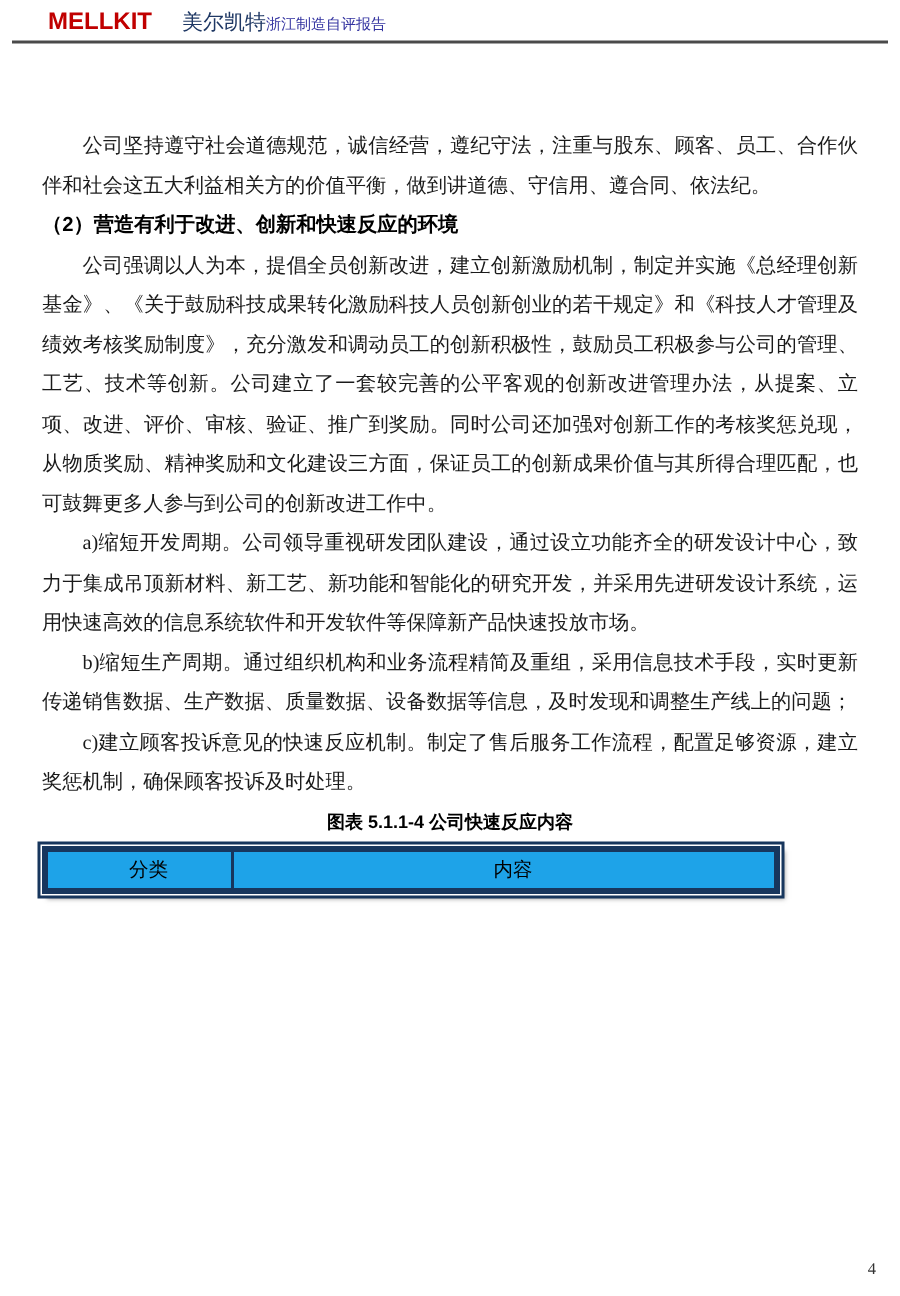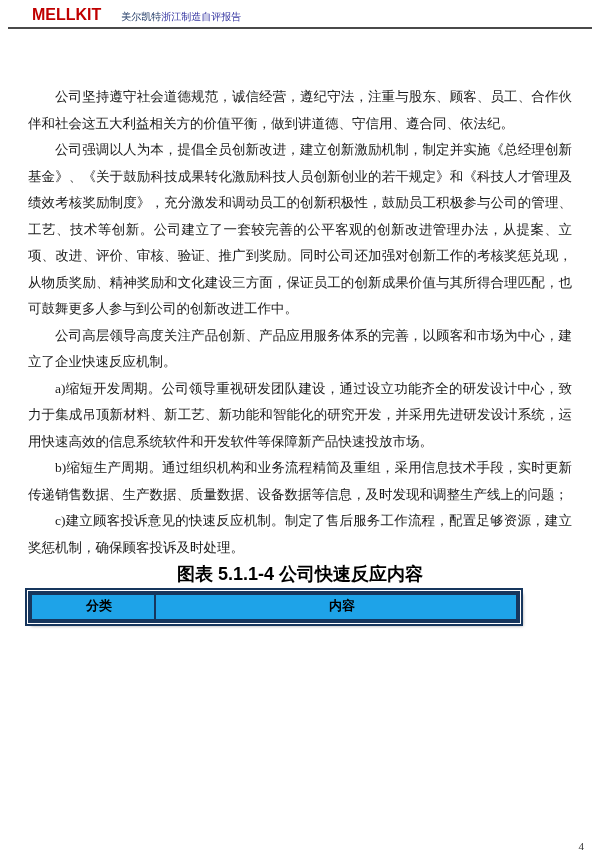--- a/index.html
+++ b/index.html
@@ -22,21 +22,21 @@
     white-space: nowrap;
   }
   .hdr .brand {
     font-family: "Liberation Sans", "DejaVu Sans", sans-serif;
     font-size: 16px;
     font-weight: 600;
     color: #C00000;
     letter-spacing: 0px;
     margin-right: 20px;
   }
-  .hdr .t-dark { font-size: 10px; color: #1F3864; }
+  .hdr .t-dark { font-size: 14px; color: #1F3864; }
   .hdr .t-blue { font-size: 10px; color: #3333A0; }
 
   
   .doc-body {
     padding: 7px 28px 0 28px;
     font-size: 13.5px;
     line-height: 26.5px;
     text-align: justify;
     text-justify: inter-character;
     margin-top: 48px;
@@ -50,21 +50,21 @@
     font-family: "Liberation Sans", "DejaVu Sans", sans-serif;
     font-size: 13.5px;
     font-weight: bold;
     line-height: 26.5px;
     text-indent: 0;
     color: #000;
   }
   .tbl-caption {
     margin: 0;
     font-family: "Liberation Sans", "DejaVu Sans", sans-serif;
-    font-size: 18px;
+    font-size: 12px;
     font-weight: bold;
     line-height: 26.5px;
     text-align: center;
     color: #000;
   }
 
   
   .qr-table {
     margin-top: 3px;
     width: 492px;
@@ -74,21 +74,21 @@
     box-shadow: 0 0 0 1px #ffffff, 0 0 0 3px #17365D, 3px 3px 3px rgba(90,90,90,0.55);
     display: flex;
   }
   .qr-cell {
     height: 24px;
     display: flex;
     align-items: center;
     justify-content: center;
     font-family: "Liberation Sans", "DejaVu Sans", sans-serif;
     font-size: 13px;
-    font-weight: bold;
+    font-weight: normal;
     color: #000;
     padding-left: 12px;
   }
   .qr-cell.c1 { flex: 0 0 124px; border-right: 2px solid #17365D; box-sizing: border-box; }
   .qr-cell.c2 { flex: 1; }
 
   
   .pagenum {
     position: absolute;
     right: 16px;
@@ -102,23 +102,23 @@
 
 <div class="page">
 
   <header class="hdr">
     <span class="brand">MELLKIT</span><span class="t-dark">美尔凯特</span><span class="t-blue">浙江制造自评报告</span>
   </header>
 
   <main class="doc-body">
     <p class="para">公司坚持遵守社会道德规范，诚信经营，遵纪守法，注重与股东、顾客、员工、合作伙伴和社会这五大利益相关方的价值平衡，做到讲道德、守信用、遵合同、依法纪。</p>
 
+    <h3 class="sec-heading">（2）营造有利于改进、创新和快速反应的环境</h3>
 
     <p class="para">公司强调以人为本，提倡全员创新改进，建立创新激励机制，制定并实施《总经理创新基金》、《关于鼓励科技成果转化激励科技人员创新创业的若干规定》和《科技人才管理及绩效考核奖励制度》，充分激发和调动员工的创新积极性，鼓励员工积极参与公司的管理、工艺、技术等创新。公司建立了一套较完善的公平客观的创新改进管理办法，从提案、立项、改进、评价、审核、验证、推广到奖励。同时公司还加强对创新工作的考核奖惩兑现，从物质奖励、精神奖励和文化建设三方面，保证员工的创新成果价值与其所得合理匹配，也可鼓舞更多人参与到公司的创新改进工作中。</p>
-    <p class="para">公司高层领导高度关注产品创新、产品应用服务体系的完善，以顾客和市场为中心，建立了企业快速反应机制。</p>
     <p class="para">a)缩短开发周期。公司领导重视研发团队建设，通过设立功能齐全的研发设计中心，致力于集成吊顶新材料、新工艺、新功能和智能化的研究开发，并采用先进研发设计系统，运用快速高效的信息系统软件和开发软件等保障新产品快速投放市场。</p>
     <p class="para">b)缩短生产周期。通过组织机构和业务流程精简及重组，采用信息技术手段，实时更新传递销售数据、生产数据、质量数据、设备数据等信息，及时发现和调整生产线上的问题；</p>
     <p class="para">c)建立顾客投诉意见的快速反应机制。制定了售后服务工作流程，配置足够资源，建立奖惩机制，确保顾客投诉及时处理。</p>
 
     <div class="tbl-caption">图表 5.1.1-4 公司快速反应内容</div>
 
     <div class="qr-table">
       <div class="qr-cell c1">分类</div>
       <div class="qr-cell c2">内容</div>
     </div>

